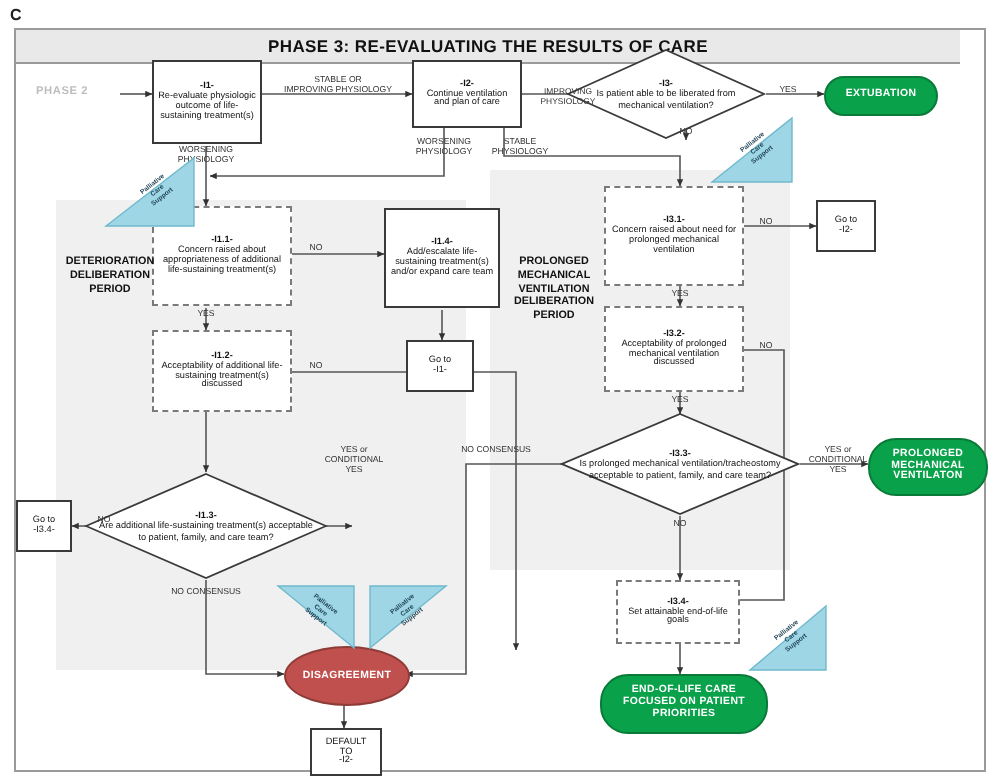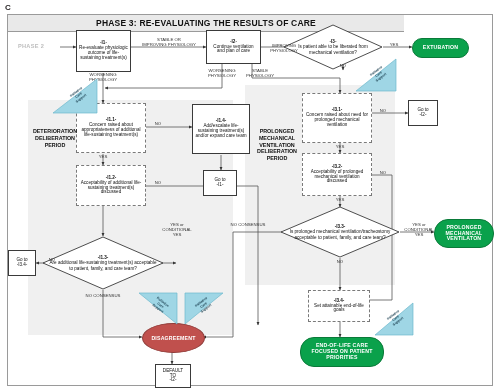--- a/index.html
+++ b/index.html
@@ -3,21 +3,21 @@
 <meta charset="utf-8">
 <style>
   html,body{margin:0;padding:0;background:#ffffff;}
   body{font-family:"Liberation Sans",sans-serif;}
   #page{position:relative;width:500px;height:391px;background:#ffffff;overflow:hidden;}
 
   .panel-letter{position:absolute;left:5px;top:3px;font-size:8px;font-weight:bold;color:#231f20;}
 
   .frame{position:absolute;left:7px;top:14px;width:486px;height:372px;border:1px solid #9a9a9a;background:#ffffff;box-sizing:border-box;}
 
-  .titlebar{position:absolute;left:8px;top:15px;width:396px;height:17px;background:#e9e9e9;border-bottom:1px solid #9a9a9a;box-sizing:border-box;padding-left:28px;}
+  .titlebar{position:absolute;left:8px;top:15px;width:472px;height:17px;background:#e9e9e9;border-bottom:1px solid #9a9a9a;box-sizing:border-box;padding-left:28px;}
   .titlebar span{position:absolute;left:0;right:0;top:3px;text-align:center;font-size:8.5px;font-weight:bold;color:#111;letter-spacing:.2px;}
 
   .shade{position:absolute;background:#f0f0f0;}
   .shade-left{left:28px;top:100px;width:205px;height:235px;}
   .shade-right{left:245px;top:85px;width:150px;height:200px;}
 
   
   .node{position:absolute;box-sizing:border-box;background:#ffffff;display:flex;align-items:center;justify-content:center;text-align:center;color:#111;line-height:1.08;}
   .solid{border:1px solid #3a3a3a;}
   .dashed{border:1px dashed #7a7a7a;}

